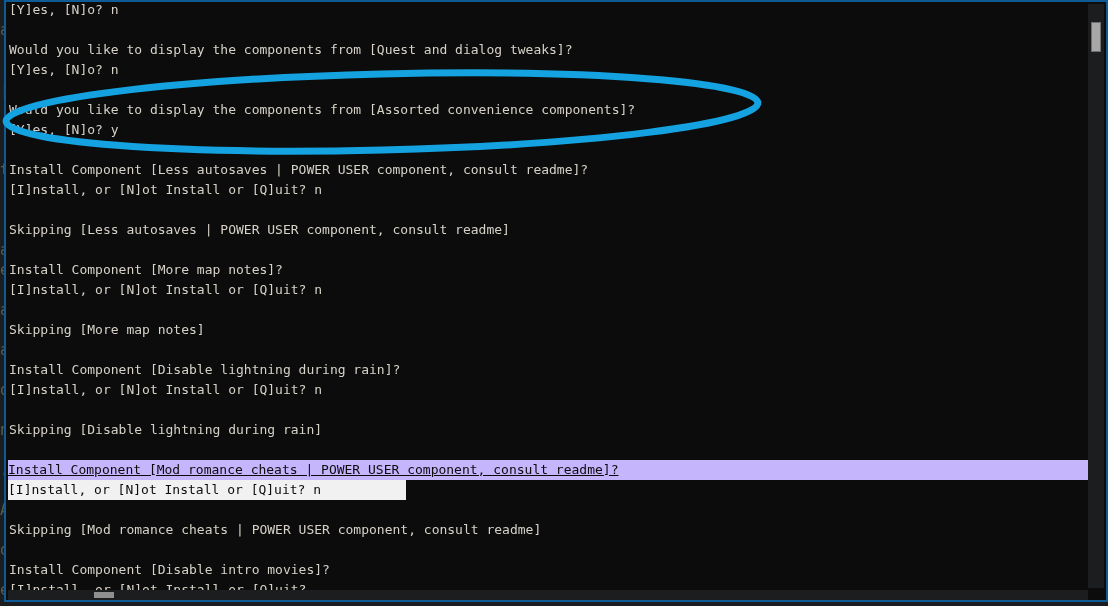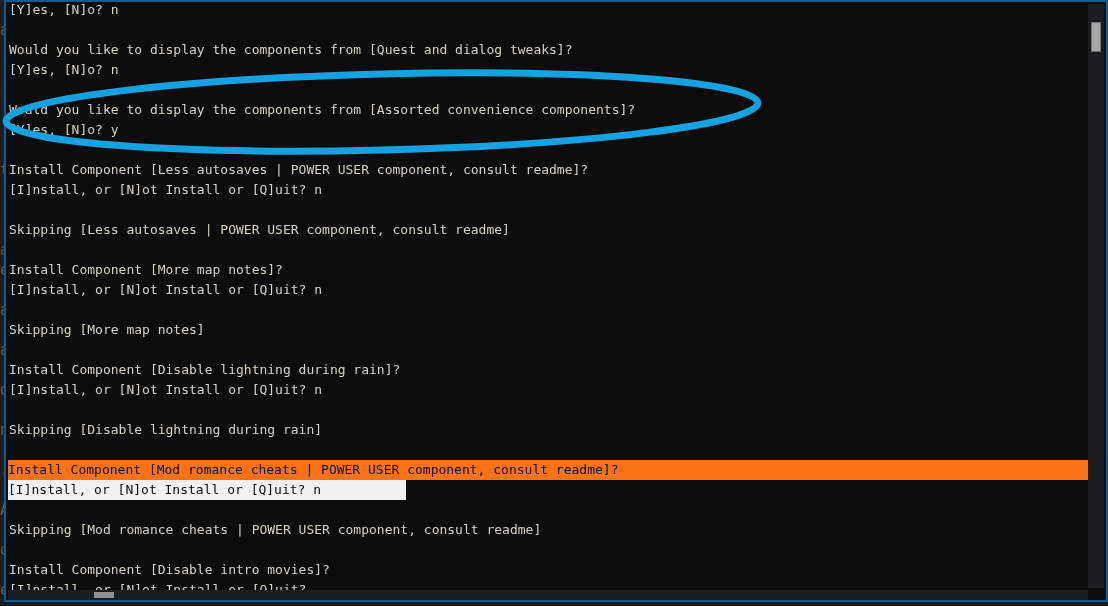--- a/index.html
+++ b/index.html
@@ -73,25 +73,26 @@
     letter-spacing: 0px;
   }
   .line {
     height: 20px;
     white-space: pre;
     display: block;
     padding-left: 1px;
   }
   .line-wrap { height: 20px; }
   .sel-full {
-    background: #f97316;
+    background: #c4b5fd;
     color: #0c0c0c;
     display: block;
     width: 1082px;
     height: 20px;
+    text-decoration: underline;
   }
   .sel-part {
     background: #f1f1f1;
     color: #0c0c0c;
     display: inline-block;
     height: 20px;
     width: 398px;
   }
 
   

